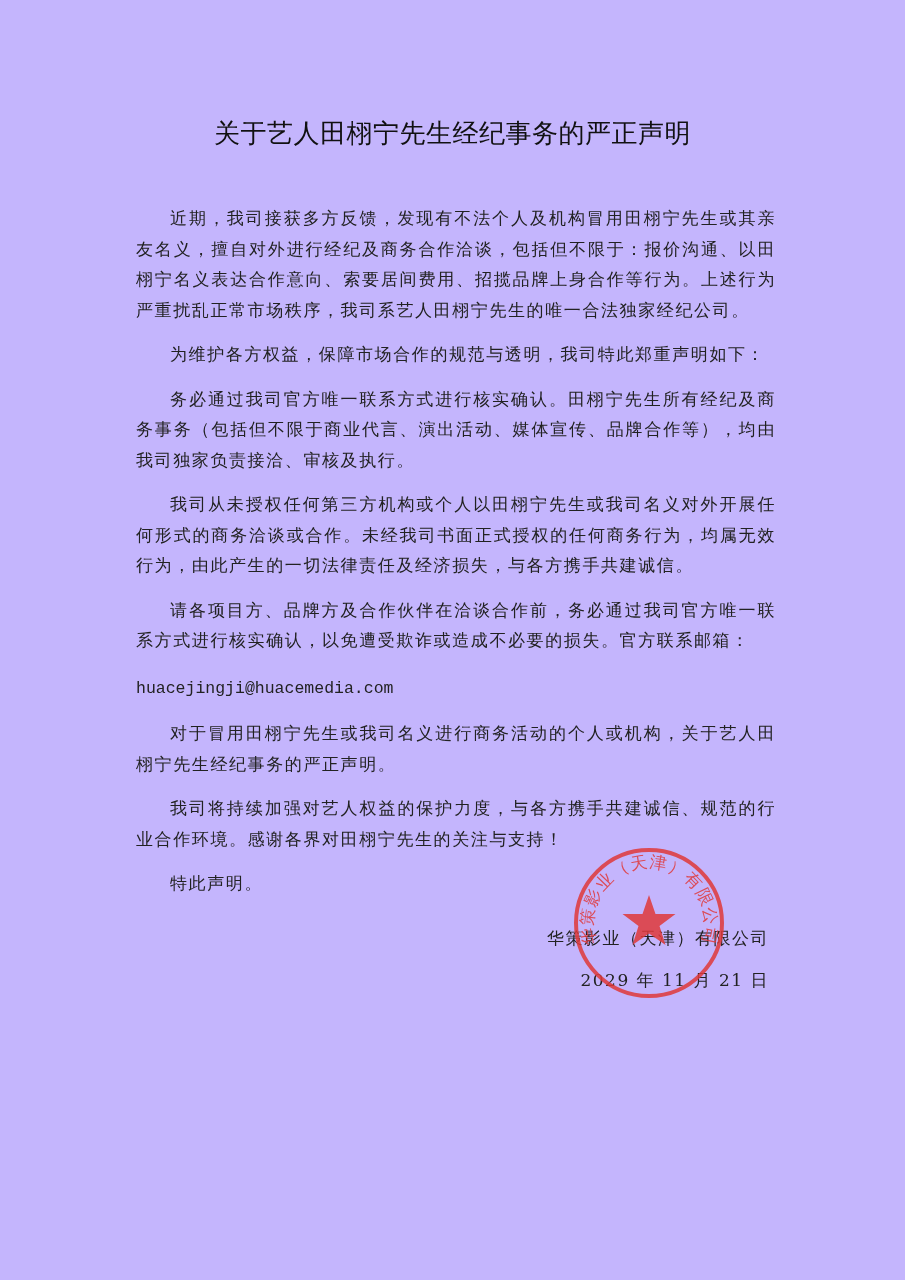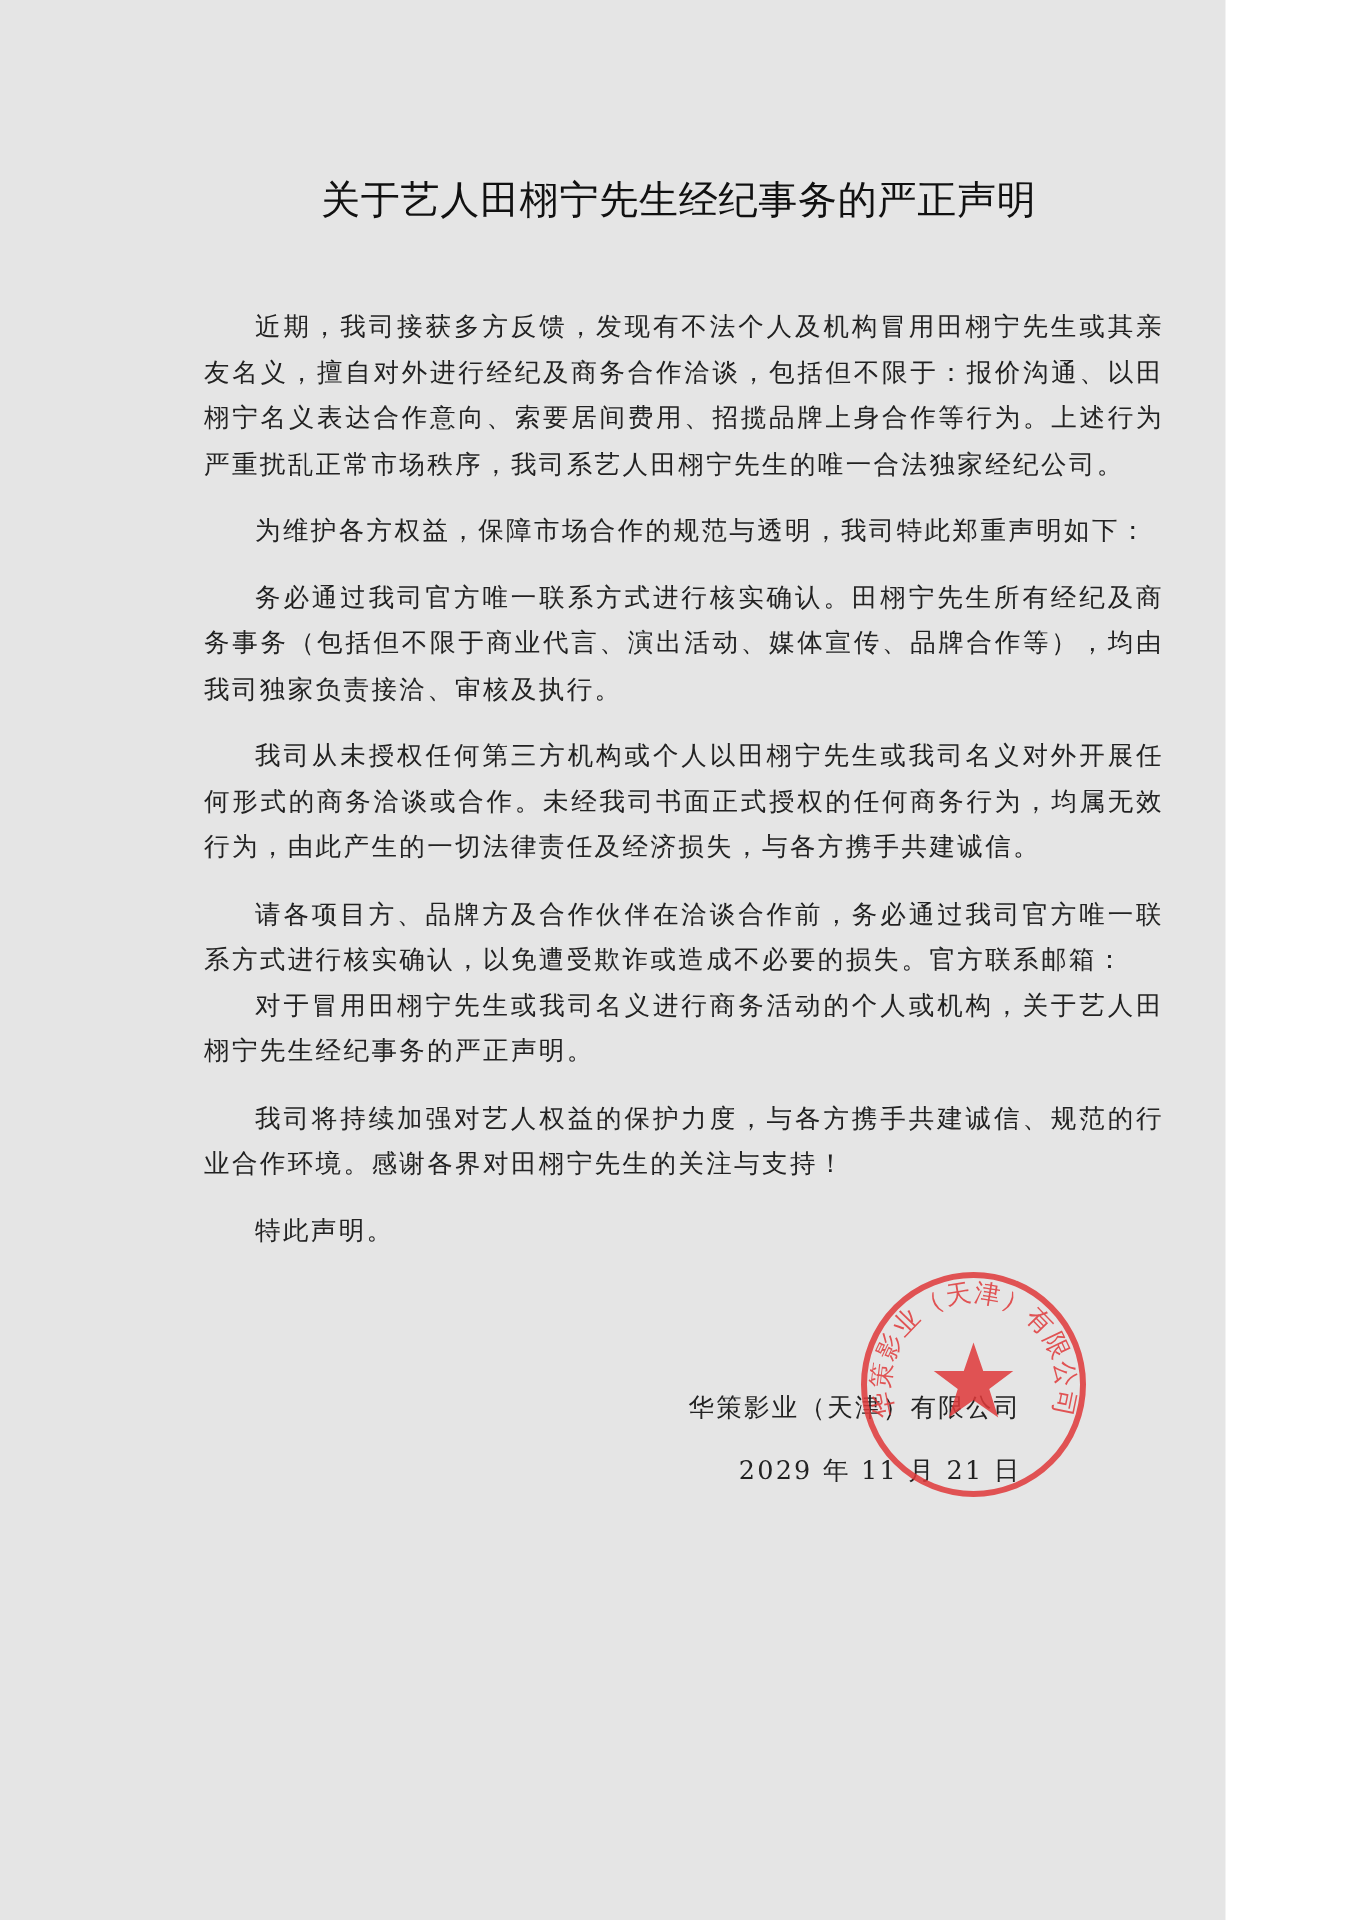--- a/index.html
+++ b/index.html
@@ -1,17 +1,17 @@
 <!DOCTYPE html>
 <html><head>
 <meta charset="utf-8">
 <style>
   html, body { margin: 0; padding: 0; background: #ffffff; }
   body { width: 905px; height: 1280px; position: relative; overflow: hidden; }
-  .page { position: absolute; left: 0; top: 0; width: 817px; height: 1280px; background: #e5e5e5; }
+  .page { position: absolute; left: 0; top: 0; width: 905px; height: 1280px; background: #c4b5fd; }
   .title {
     position: absolute; left: 0; top: 116px; width: 905px; text-align: center;
     font-family: "DejaVu Sans", "Liberation Sans", sans-serif;
     font-size: 26px; color: #111111; letter-spacing: 0.5px; margin: 0; font-weight: normal;
   }
   .body-text {
     position: absolute; left: 136px; width: 640px; top: 203px;
     font-family: "DejaVu Serif", "Liberation Serif", serif;
     font-size: 17px; color: #222222;
   }
@@ -40,21 +40,22 @@
 <body>
 
 <div class="page">
   <h1 class="title">关于艺人田栩宁先生经纪事务的严正声明</h1>
 
   <div class="body-text">
     <p class="para">近期，我司接获多方反馈，发现有不法个人及机构冒用田栩宁先生或其亲友名义，擅自对外进行经纪及商务合作洽谈，包括但不限于：报价沟通、以田栩宁名义表达合作意向、索要居间费用、招揽品牌上身合作等行为。上述行为严重扰乱正常市场秩序，我司系艺人田栩宁先生的唯一合法独家经纪公司。</p>
     <p class="para">为维护各方权益，保障市场合作的规范与透明，我司特此郑重声明如下：</p>
     <p class="para">务必通过我司官方唯一联系方式进行核实确认。田栩宁先生所有经纪及商务事务（包括但不限于商业代言、演出活动、媒体宣传、品牌合作等），均由我司独家负责接洽、审核及执行。</p>
     <p class="para">我司从未授权任何第三方机构或个人以田栩宁先生或我司名义对外开展任何形式的商务洽谈或合作。未经我司书面正式授权的任何商务行为，均属无效行为，由此产生的一切法律责任及经济损失，与各方携手共建诚信。</p>
-    <p class="para" style="margin-bottom:0"><span>请各项目方、品牌方及合作伙伴在洽谈合作前，务必通过我司官方唯一联系方式进行核实确认，以免遭受欺诈或造成不必要的损失。官方联系邮箱：</span></p>
+    <p class="para" style="margin-bottom:16px"><span>请各项目方、品牌方及合作伙伴在洽谈合作前，务必通过我司官方唯一联系方式进行核实确认，以免遭受欺诈或造成不必要的损失。官方联系邮箱：</span></p>
+    <p class="para noindent"><span class="email">huacejingji@huacemedia.com</span></p>
     <p class="para">对于冒用田栩宁先生或我司名义进行商务活动的个人或机构，关于艺人田栩宁先生经纪事务的严正声明。</p>
     <p class="para">我司将持续加强对艺人权益的保护力度，与各方携手共建诚信、规范的行业合作环境。感谢各界对田栩宁先生的关注与支持！</p>
     <p class="para">特此声明。</p>
   </div>
 
   <div class="sign company">华策影业（天津）有限公司</div>
   <div class="sign date">2029 年 11 月 21 日</div>
 
   <svg class="seal" viewBox="0 0 156 156" xmlns="http://www.w3.org/2000/svg">
     <defs>

